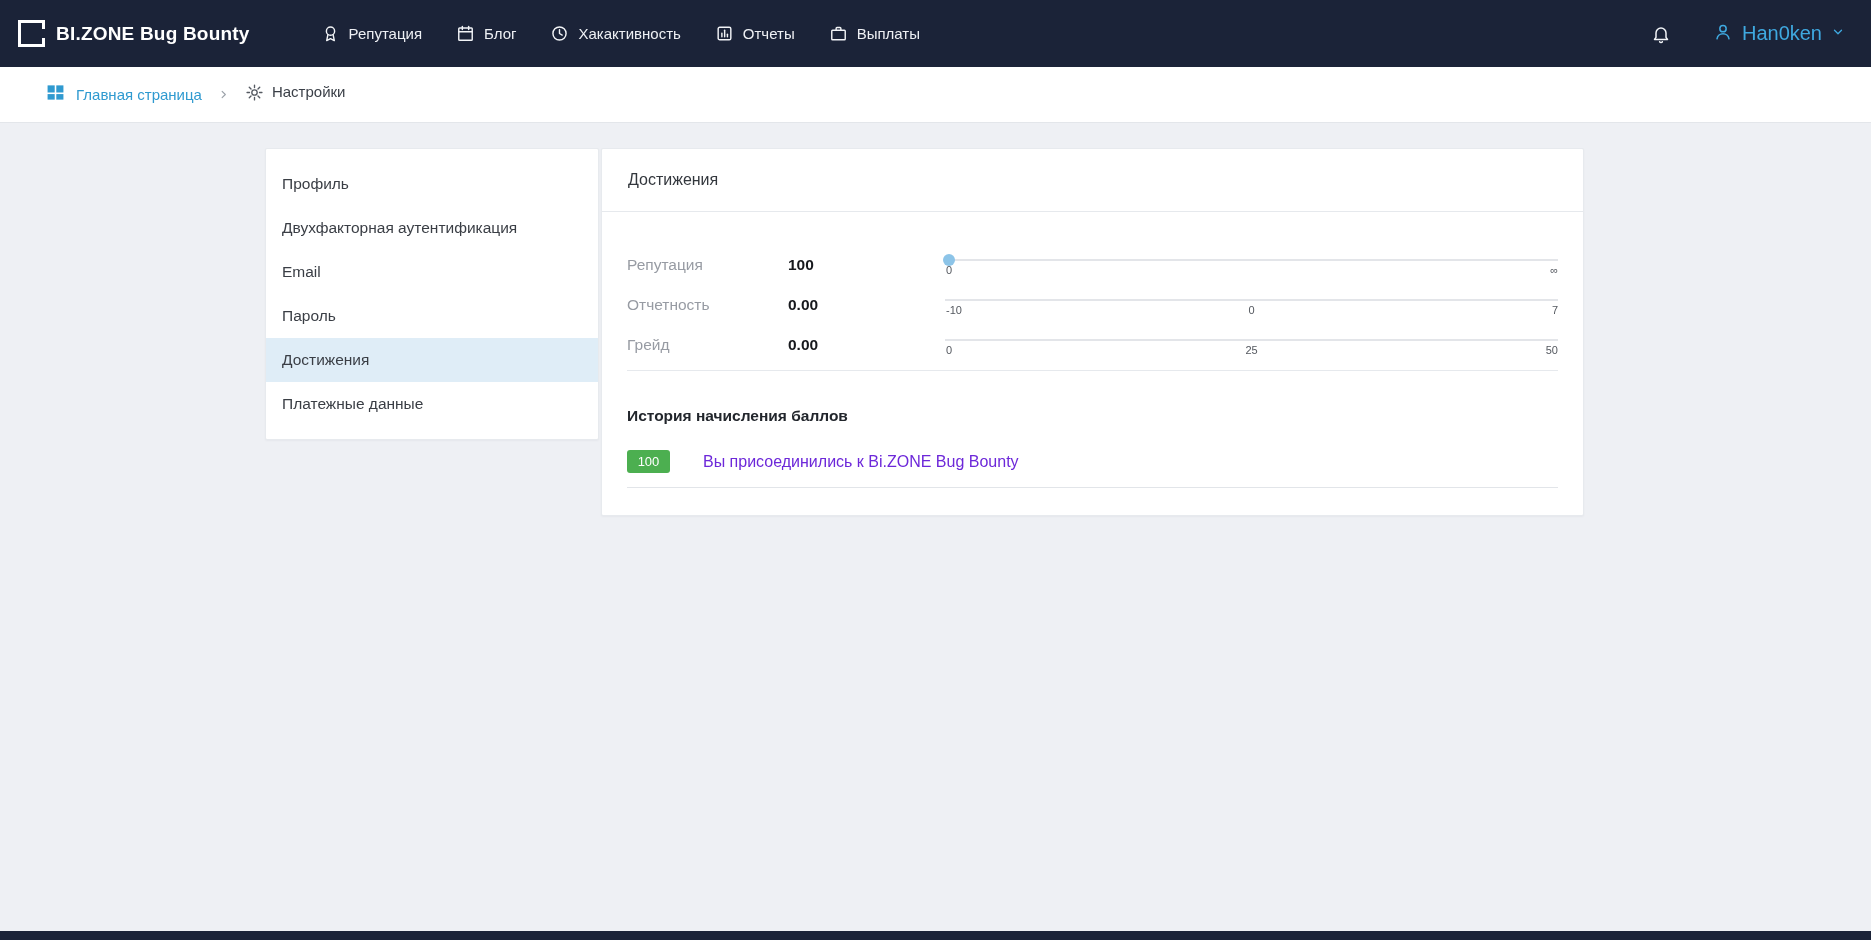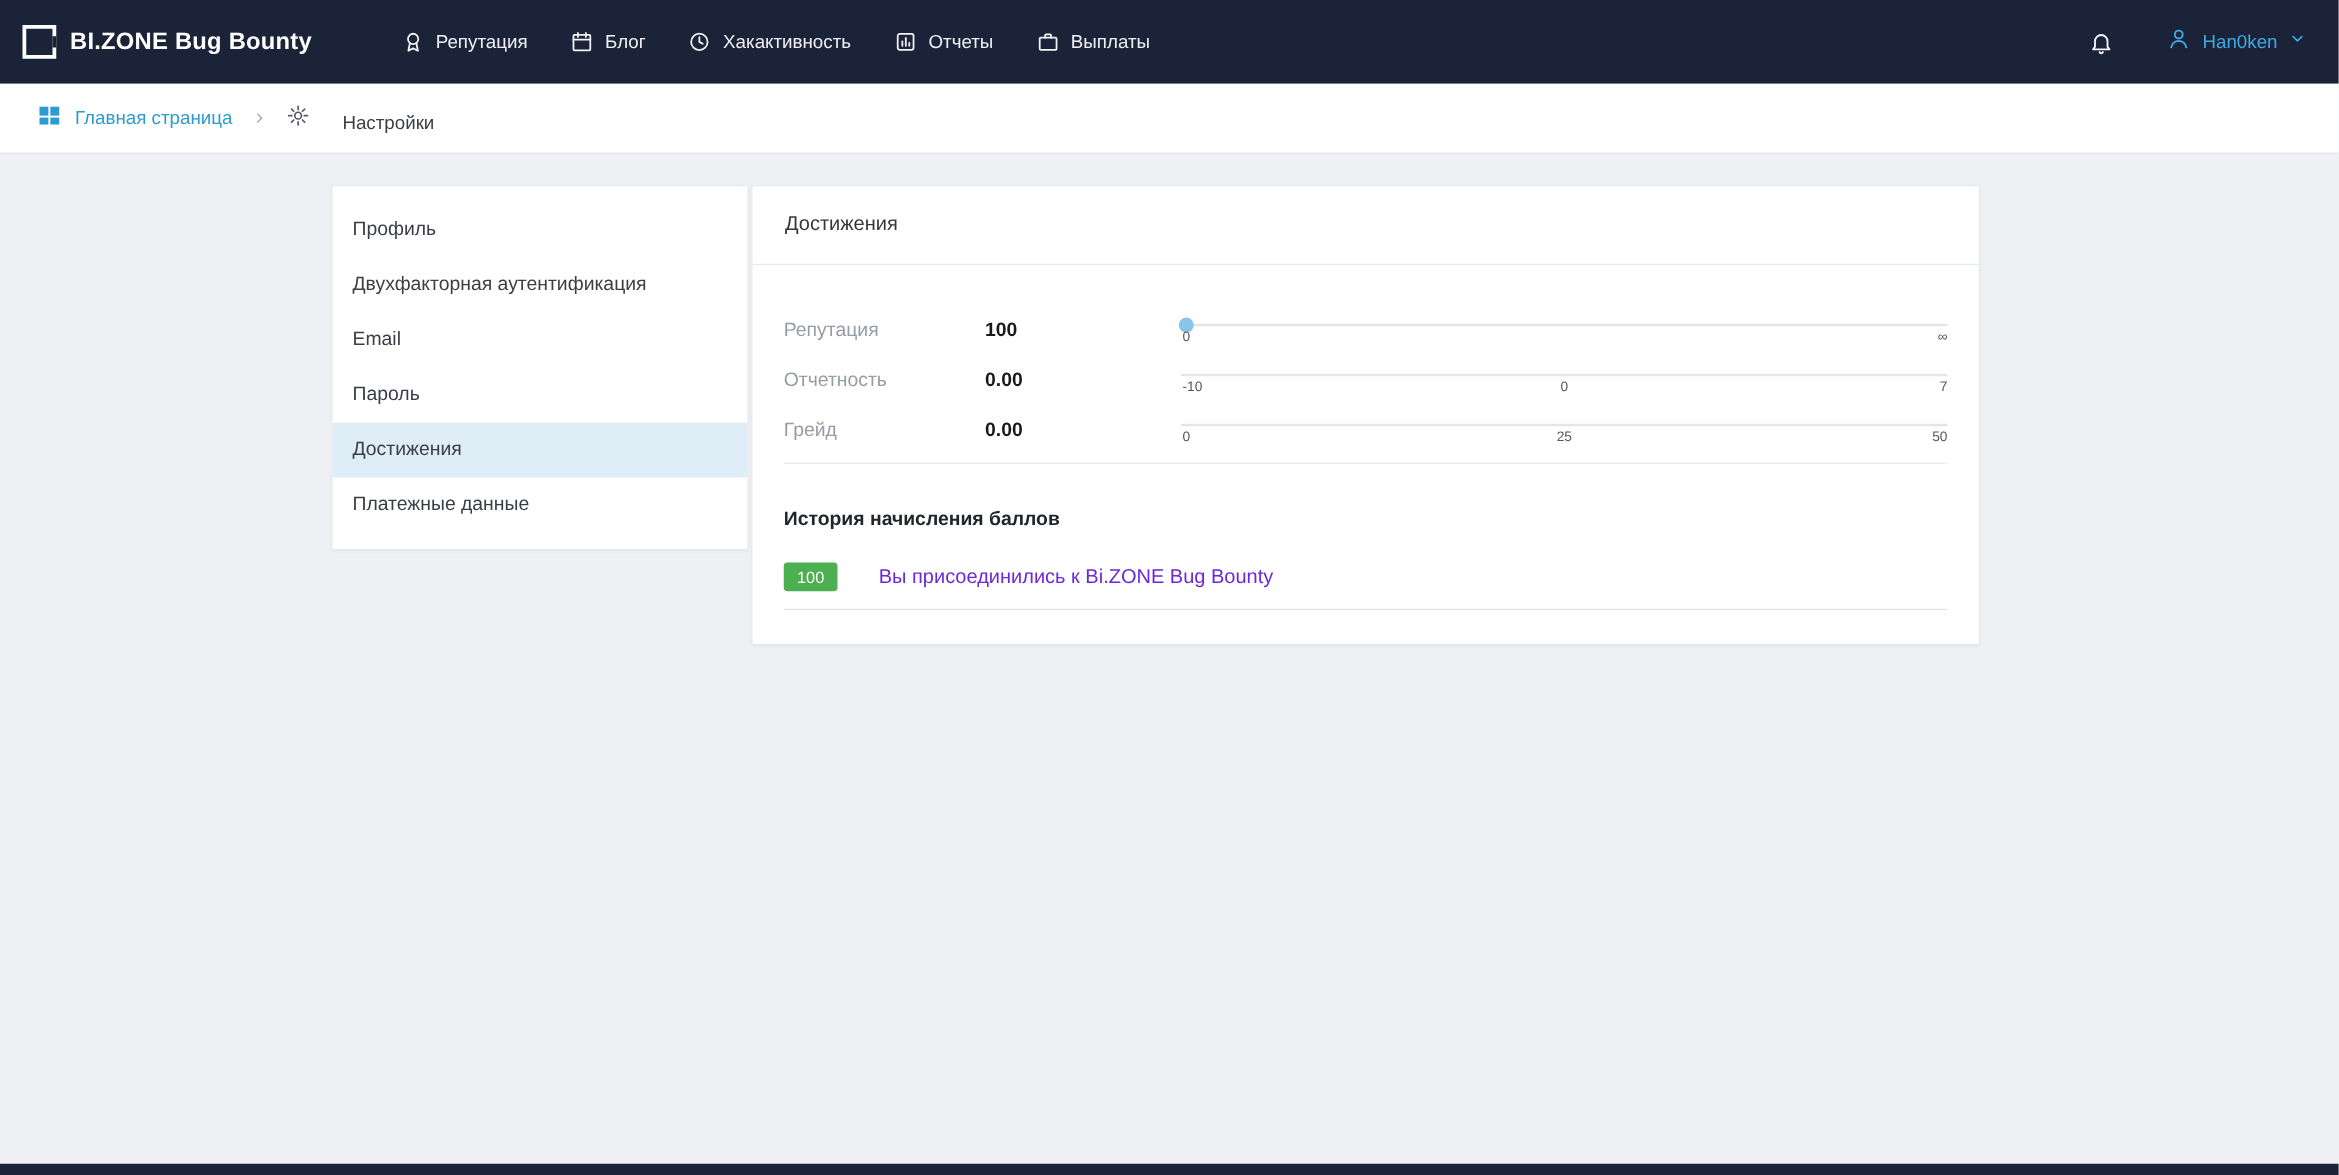--- a/index.html
+++ b/index.html
@@ -30,31 +30,31 @@
   .nav-item {
     display:flex; align-items:center; gap:9px;
     padding:0 17px; height:67px; cursor:pointer;
     color:#eef0f4; font-size:15px; white-space:nowrap;
   }
   .nav-item svg { display:block; }
 
   .nav-right { margin-left:auto; display:flex; align-items:center; }
   .bell-btn { cursor:pointer; display:flex; align-items:center; margin-right:42px; }
   .user-menu { display:flex; align-items:center; gap:9px; cursor:pointer; }
-  .user-name { color:#3fa9e0; font-size:15px; }
+  .user-name { color:#3fa9e0; font-size:20px; }
 
   
   .breadcrumb-bar {
     height:56px; background:#ffffff; border-bottom:1px solid #e3e6ea;
-    display:flex; align-items:center; padding:0 30px;
+    display:flex; align-items:center; padding:0 46px;
   }
   .bc-home { display:flex; align-items:center; gap:11px; cursor:pointer; }
   .bc-home-label { color:#2f9ad0; font-size:15px; }
   .bc-sep { color:#9aa0a8; margin:0 16px; display:flex; align-items:center; }
-  .bc-current { display:flex; align-items:flex-end; gap:26px; }
+  .bc-current { display:flex; align-items:flex-start; gap:8px; }
   .bc-current-label { color:#3a3f47; font-size:15px; }
 
   
   .content { display:flex; align-items:flex-start; gap:2px; padding:25px 0 0 265px; }
   .card {
     background:#ffffff; border:1px solid #e7eaee; border-radius:2px;
     box-shadow:0 1px 2px rgba(20,30,50,.04);
   }
 
   

